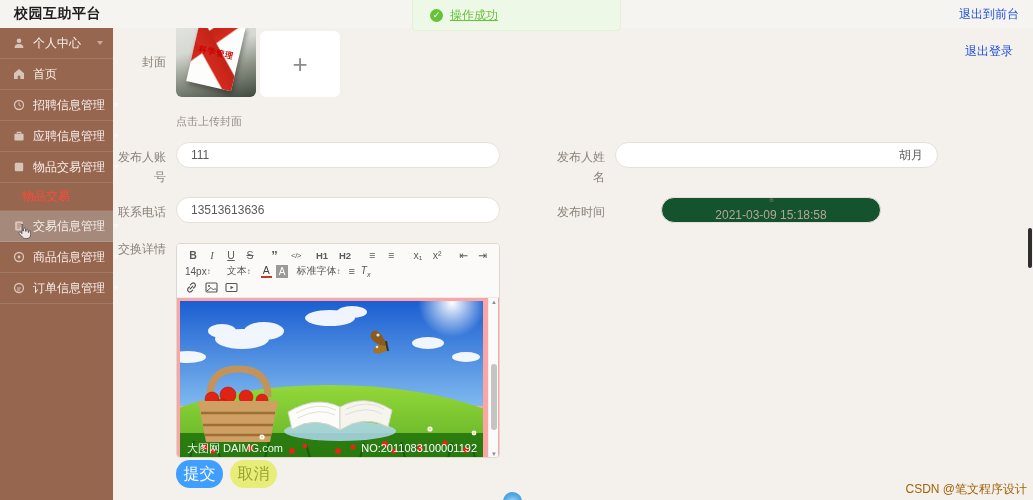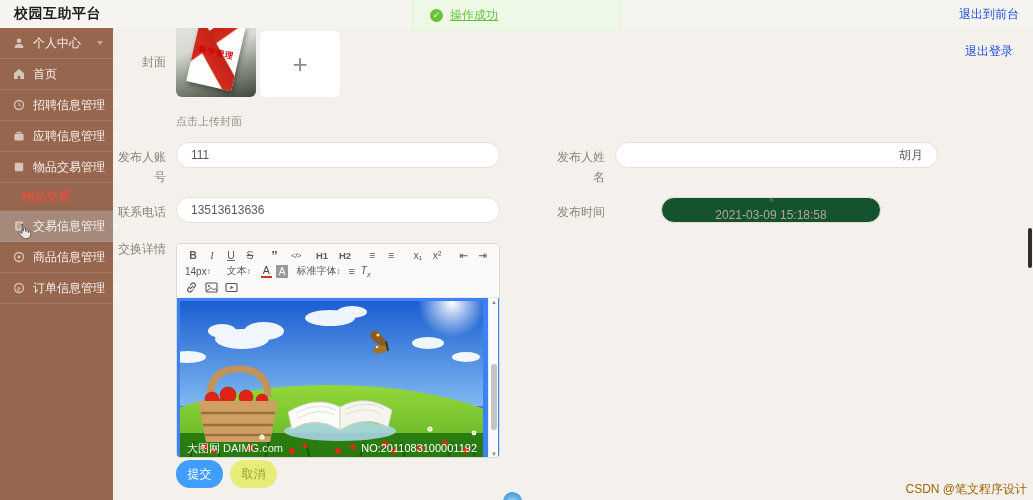--- a/index.html
+++ b/index.html
@@ -81,31 +81,31 @@
   .ud { font-size:8px; color:#7a7a7a; }
   .tb-A { font-size:10.5px; color:#444; border-bottom:2px solid #c0392b; line-height:11px;
           margin-left:10px; margin-right:4px; cursor:pointer; padding:0 2px;}
   .tb-Abg { font-size:10px; color:#fff; background:#9a9a9a; padding:0 3px; line-height:13px;
             margin-right:8px; cursor:pointer; }
   .tb-align { font-size:11px; color:#555; margin-left:8px; margin-right:6px; cursor:pointer; }
   .tb-clear { font-size:10px; font-style:italic; color:#555; cursor:pointer; }
   .tb-clear sub { font-size:7px; }
   .tb-ico { margin-right:7px; cursor:pointer; display:inline-flex; }
 
-  .ed-body { position:relative; height:166px; background:#3b82f6; }
+  .ed-body { position:relative; height:166px; background:#fca5a5; }
   .ed-img { position:absolute; left:3px; top:3px; width:303px; height:157px; display:block; }
   .vbar { position:absolute; right:1px; top:0; width:10px; height:160px; background:#fafafa;
           border-left:1px solid #eee; }
   .vbar .arr { position:absolute; left:0; width:10px; font-size:6px; color:#8b8b8b; text-align:center; }
   .vbar .arr.up { top:1px; } .vbar .arr.dn { bottom:1px; }
   .vthumb { position:absolute; left:1.5px; top:66px; width:6px; height:66px; background:#c4c4c4; border-radius:3px; }
 
   
   .btn { position:absolute; top:432px; height:28px; width:47px; border:none; border-radius:14px;
-         font-size:12px; cursor:pointer; font-family:"Liberation Sans","DejaVu Sans",sans-serif; }
+         font-size:16px; cursor:pointer; font-family:"Liberation Sans","DejaVu Sans",sans-serif; }
   .btn-submit { left:63px; background:#409eff; color:#fff; }
   .btn-cancel { left:117px; background:#e7ed78; color:#9aa32c; }
   .csdn { position:absolute; right:6px; top:453px; font-size:12px; color:#a16207; }
   .float-btn { position:absolute; left:390px; top:464px; width:19px; height:19px; border-radius:50%;
                background:radial-gradient(circle at 50% 60%, #bfe2f7 0%, #57aae4 55%, #2f8fd8 100%); cursor:pointer; }
   .pg-thumb { position:absolute; right:1px; top:228px; width:4px; height:40px; background:#2e2e2e;
               border-radius:2px; z-index:30; cursor:pointer; }
 </style>
 </head>
 <body>

